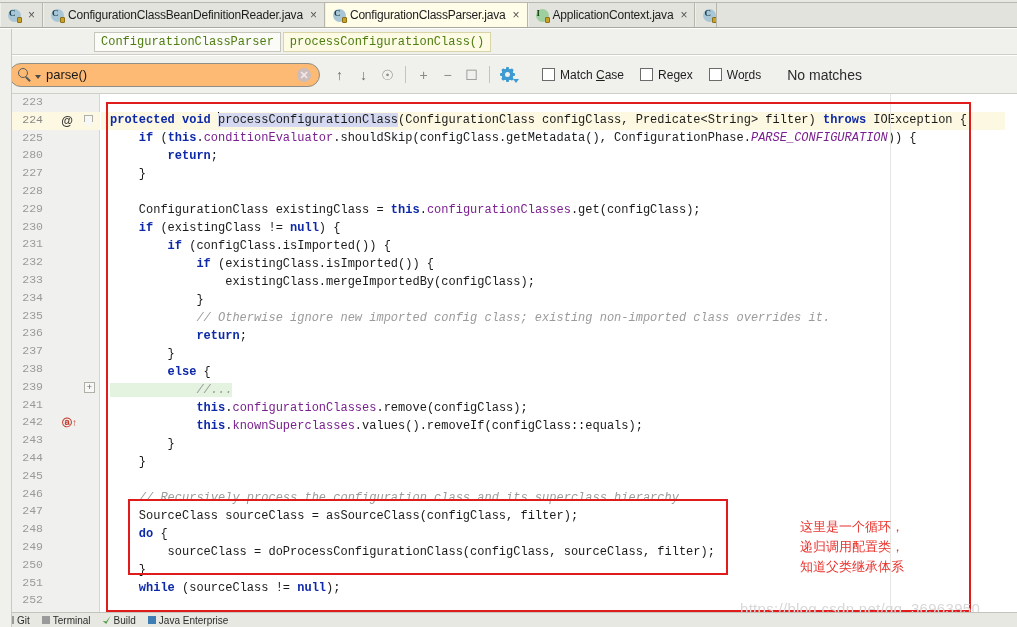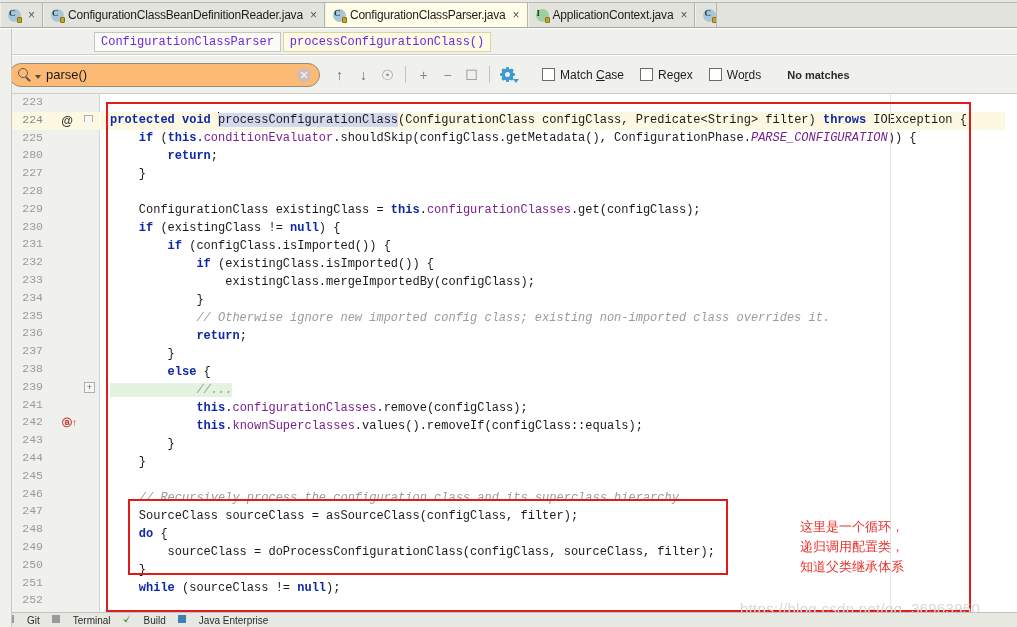--- a/index.html
+++ b/index.html
@@ -67,21 +67,21 @@
   .tab-partial { overflow: hidden; max-width: 22px; padding-right: 0; }
 
   
   .breadcrumbs {
     position: absolute; top: 29px; left: 0; width: 1017px; height: 26px;
     background: #f0f0ec; border-bottom: 1px solid #cfcfc8;
     display: flex; align-items: center;
   }
   .crumb {
     font-family: "Liberation Mono", monospace;
-    font-size: 12px; color: #6d28d9;
+    font-size: 12px; color: #4d7c0f;
     padding: 2px 6px;
     border: 1px solid #c6c6bd;
     background: #fbfbf8;
     margin-right: 2px;
   }
   .crumb.hl { background: #fdfbe4; border-color: #d8d4a8; }
 
   
   .findbar {
     position: absolute; top: 56px; left: 0; width: 1017px; height: 38px;
@@ -155,21 +155,21 @@
     width: 0; height: 0; border-left: 3px solid transparent;
     border-right: 3px solid transparent; border-top: 4px solid #3d9bd2;
   }
   .opts { display: flex; align-items: center; margin-left: 24px; gap: 16px; }
   .opt { display: flex; align-items: center; gap: 5px; font-size: 12px; color: #1e1e1e; }
   .cbox {
     width: 13px; height: 13px; border: 1px solid #6b6b6b; background: #ffffff;
   }
   .opt u { text-decoration: underline; }
   .nomatch {
-    margin-left: 26px; font-size: 11px; font-weight: bold; color: #2b2b2b;
+    margin-left: 26px; font-size: 14px; font-weight: normal; color: #2b2b2b;
   }
 
   
   .leftstrip {
     position: absolute; top: 29px; left: 0; width: 12px; height: 598px;
     background: #f0f0ec; border-right: 1px solid #c9c9c2;
     overflow: hidden;
     z-index: 5;
   }
 
@@ -275,21 +275,21 @@
     background: #ffffff;
   }
 
   
   .statusbar {
     position: absolute; left: 0; bottom: 0; width: 1017px; height: 15px;
     background: #e8e8e2; border-top: 1px solid #c4c4bc;
     display: flex; align-items: center; gap: 12px; padding-left: 6px;
     overflow: hidden;
   }
-  .sb-item { display: flex; align-items: flex-start; gap: 13px; font-size: 10px; color: #2b2b2b; }
+  .sb-item { display: flex; align-items: center; gap: 3px; font-size: 10px; color: #2b2b2b; }
   .sb-sq { width: 8px; height: 8px; display: inline-block; }
   .sb-sq.grey { background: #9a9a9a; }
   .sb-sq.green { background: #4a9d3f; clip-path: polygon(0 60%, 45% 100%, 100% 0, 45% 70%); }
   .sb-sq.blue { background: #3d7fb5; }
 </style>
 </head>
 <body>
 
 <div id="app">
 

